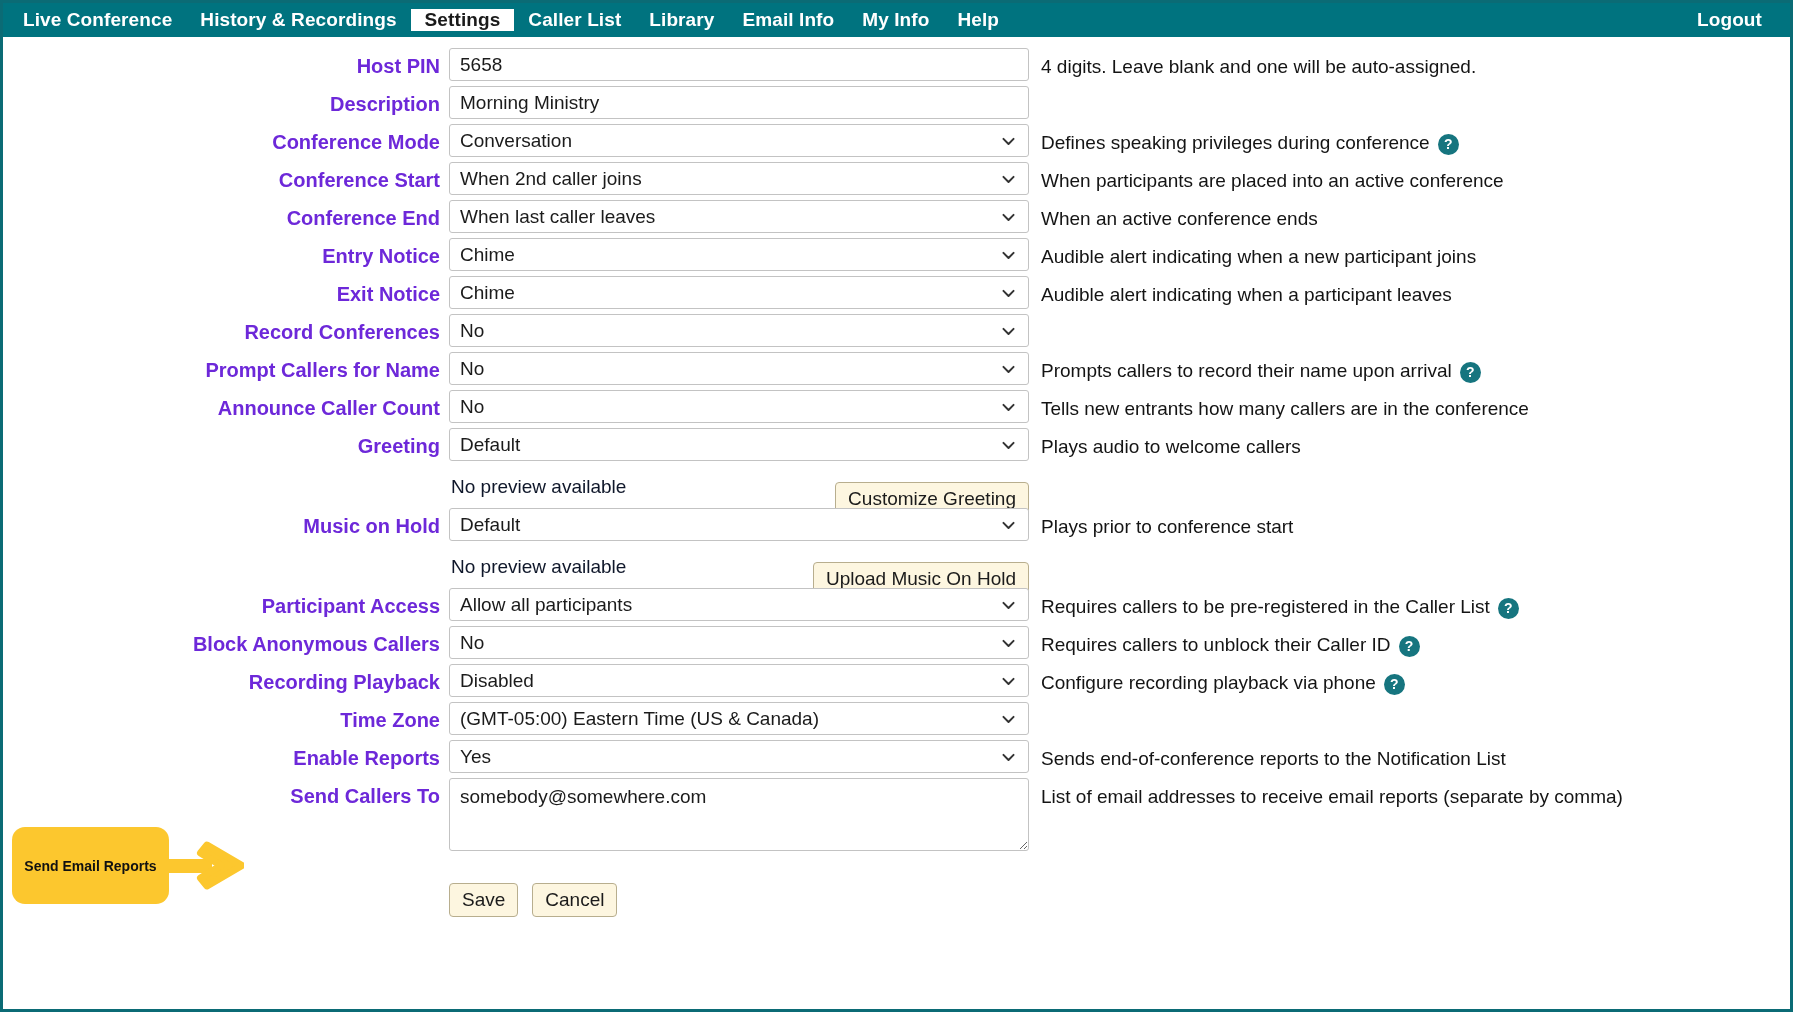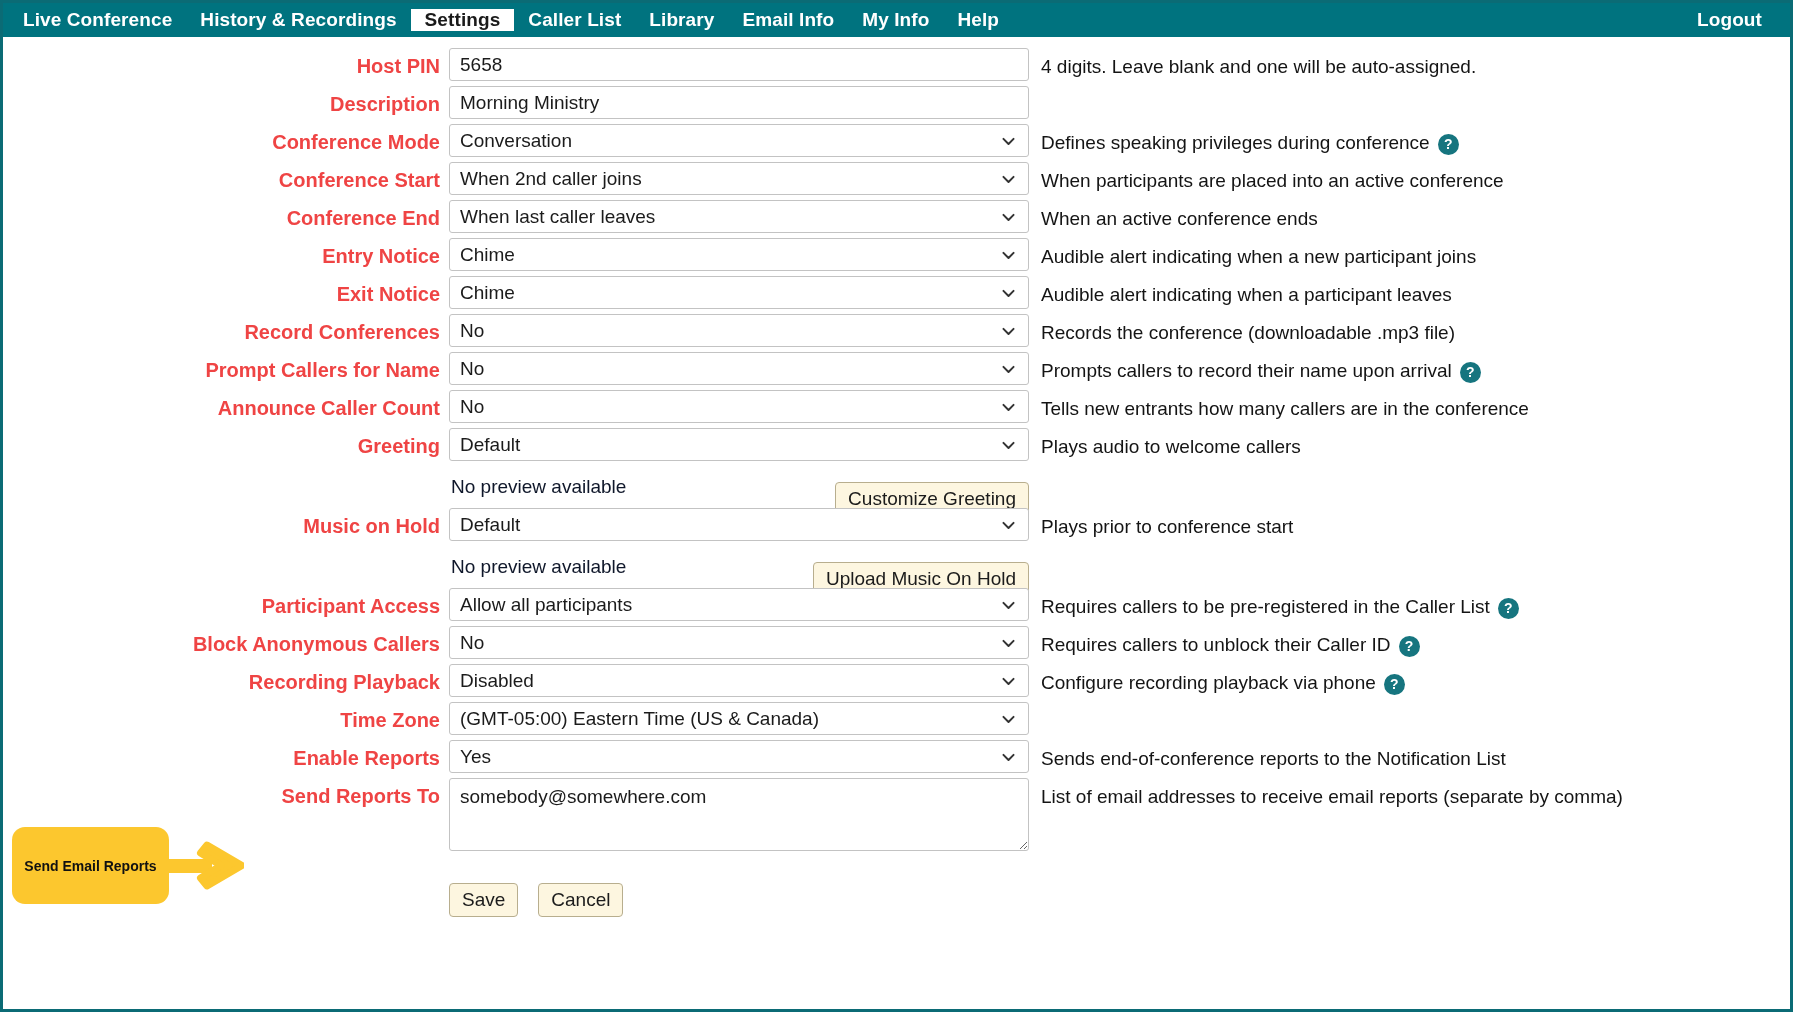--- a/index.html
+++ b/index.html
@@ -75,21 +75,21 @@
     margin-bottom: 0px;
   }
   .lbl {
     width: 446px;
     min-width: 446px;
     text-align: right;
     padding-right: 9px;
     box-sizing: border-box;
     font-size: 20px;
     font-weight: bold;
-    color: #ef4444;
+    color: #6d28d9;
     line-height: 30px;
     padding-top: 3px;
     white-space: nowrap;
   }
   .ctrl {
     width: 580px;
     min-width: 580px;
     box-sizing: border-box;
   }
   .hint {
@@ -177,21 +177,21 @@
     height: 42px;
     justify-content: space-between;
   }
   .preview-txt {
     font-size: 19px;
     color: #0f172a;
     padding-left: 2px;
   }
   .btn-row {
     display: flex;
-    gap: 20px;
+    gap: 14px;
     padding-top: 4px;
     align-items: flex-end;
   }
 
   
   .qmark {
     display: inline-flex;
     align-items: center;
     justify-content: center;
     width: 21px;
@@ -382,23 +382,20 @@
           <select class="sel">
             <option>No</option>
           </select>
           <span class="chev">
             <svg viewBox="0 0 16 16" width="15" height="15">
                 <path d="M2.6 5.2 L8 10.6 L13.4 5.2" fill="none" stroke="#333" stroke-width="2.1" stroke-linecap="round" stroke-linejoin="round"></path>
               </svg>
           </span>
         </div>
       </div>
-      <div class="hint">
-        <span>Records the conference (downloadable .mp3 file)</span>
-      </div>
     </div>
 
     <div class="row">
       <div class="lbl">Prompt Callers for Name</div>
       <div class="ctrl">
         <div class="sel-wrap">
           <select class="sel">
             <option>No</option>
           </select>
           <span class="chev">
@@ -585,21 +582,21 @@
               </svg>
           </span>
         </div>
       </div>
       <div class="hint">
         <span>Sends end-of-conference reports to the Notification List</span>
       </div>
     </div>
 
     <div class="row">
-      <div class="lbl">Send Reports To</div>
+      <div class="lbl">Send Callers To</div>
       <div class="ctrl">
         <textarea class="ta" style="">somebody@somewhere.com</textarea>
       </div>
       <div class="hint">
         <span>List of email addresses to receive email reports (separate by comma)</span>
       </div>
     </div>
 
     <div class="row">
       <div class="lbl"></div>

